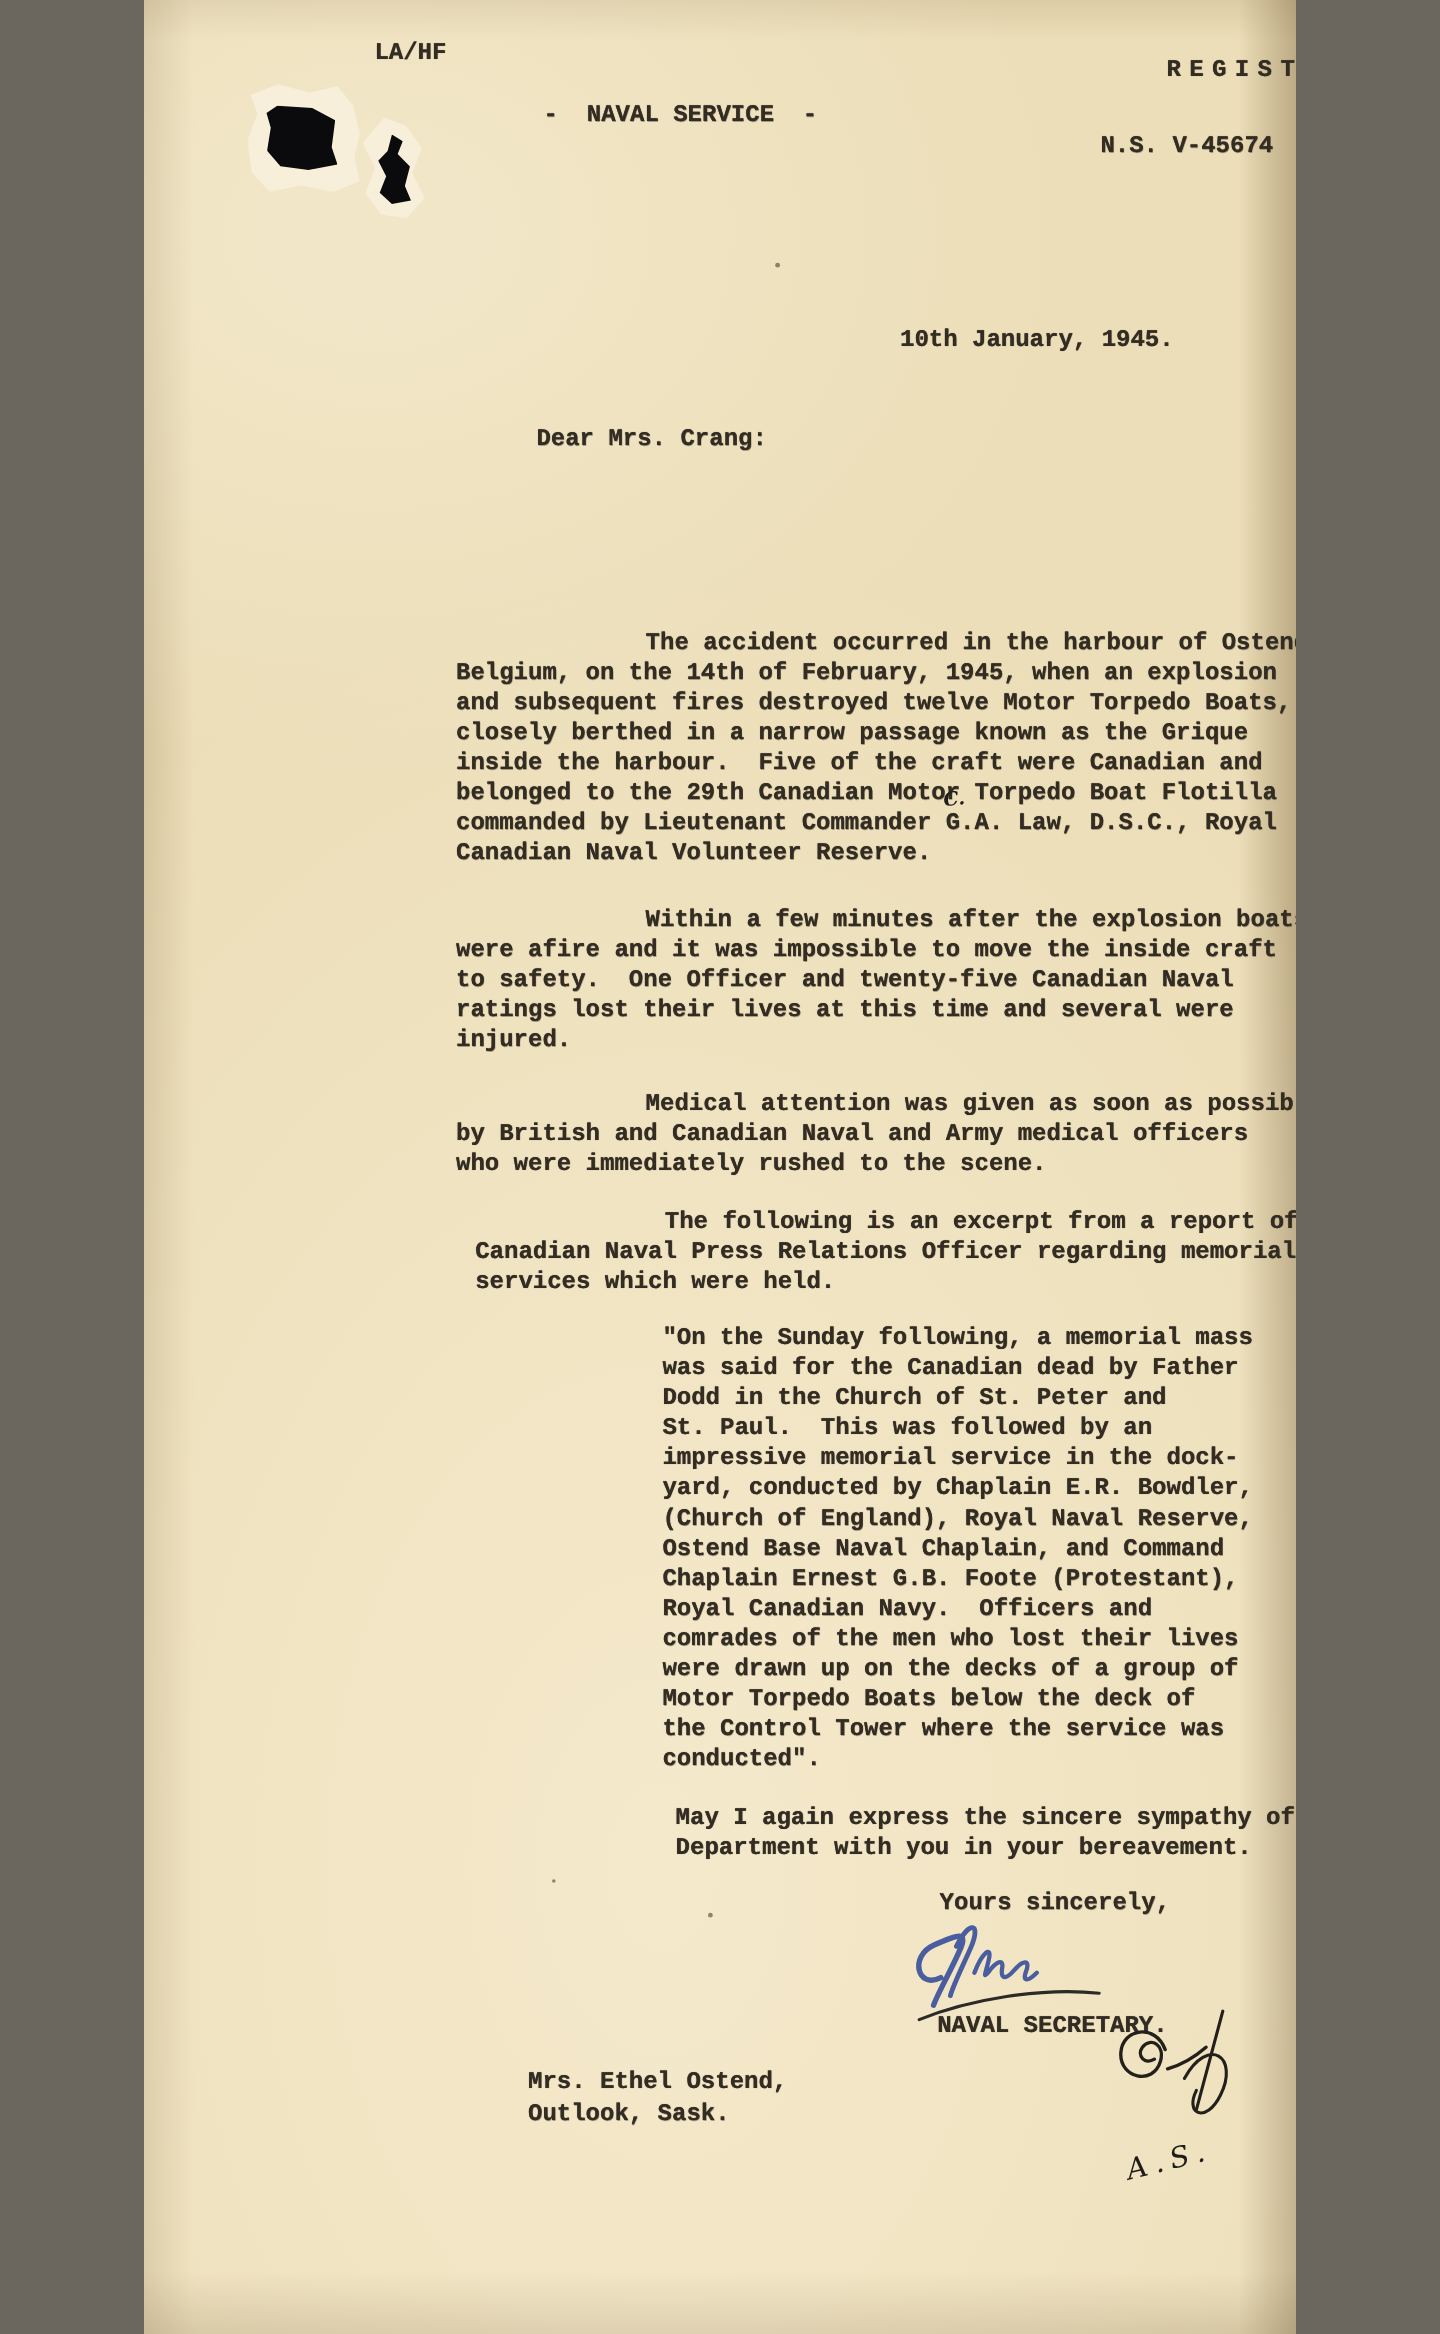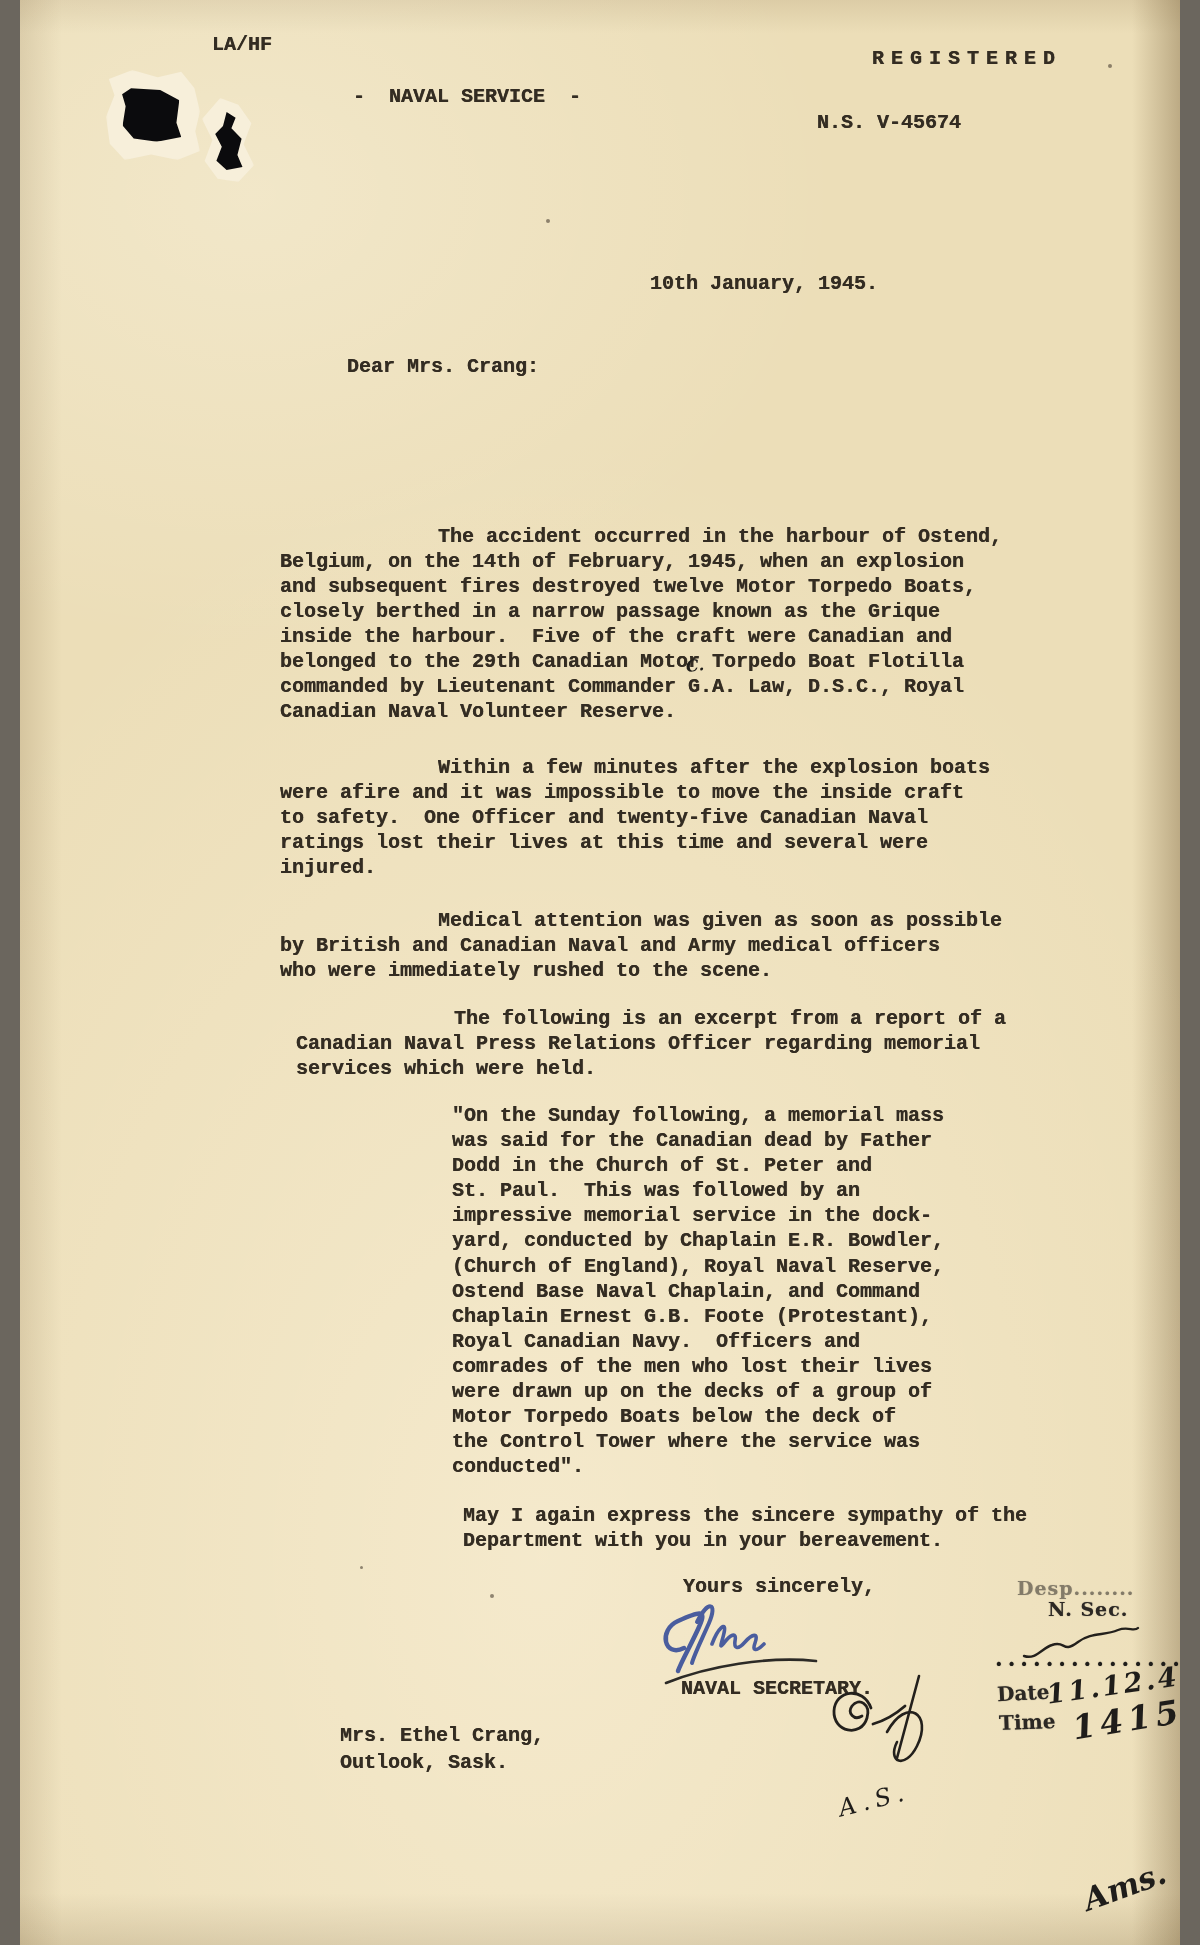--- a/index.html
+++ b/index.html
@@ -1,18 +1,18 @@
 <!DOCTYPE html>
 <html><head>
 <meta charset="utf-8">
 <style>
   html,body{margin:0;padding:0;background:#6b665e;}
   .page{
     position:relative;
-    width:1160px;height:1945px;
+    width:960px;height:1945px;
     margin:0 auto;
     overflow:hidden;
     background:
       radial-gradient(900px 700px at 20% 10%, rgba(255,252,240,0.30), transparent 65%),
       radial-gradient(1000px 1500px at 45% 80%, rgba(255,247,228,0.45), transparent 75%),
       linear-gradient(to right, rgba(124,98,58,0.20) 0px, rgba(124,98,58,0.0) 42px),
       linear-gradient(to left, rgba(110,86,48,0.38) 0px, rgba(110,86,48,0.0) 48px),
       linear-gradient(to bottom, rgba(124,98,58,0.14) 0px, rgba(124,98,58,0.0) 34px),
       linear-gradient(to top, rgba(110,86,48,0.22) 0px, rgba(110,86,48,0.0) 52px),
       #ecdeb8;
@@ -141,21 +141,21 @@
     <path d="M4 32 C 16 36 22 24 32 21 C 46 16 42 30 58 18 C 72 8 84 12 98 6 C 108 2 114 8 118 4" fill="none" stroke="#23201c" stroke-width="2.4" stroke-linecap="round"></path>
   </svg>
   <div class="stamp-text" style="left:975px;top:1645px;font-size:22px;letter-spacing:5px;color:#1f1d1a;">...............</div>
 
   <div class="stamp-text" style="left:977px;top:1681px;font-size:20px;transform:rotate(-3deg);">Date</div>
   <div class="hand" style="left:1026px;top:1668px;font-size:27px;transform:rotate(-8deg);letter-spacing:3px;font-weight:700;">11.12.45</div>
 
   <div class="stamp-text" style="left:979px;top:1710px;font-size:20px;transform:rotate(-2deg);">Time</div>
   <div class="hand" style="left:1052px;top:1700px;font-size:33px;transform:rotate(-9deg);letter-spacing:5px;font-weight:700;">1415</div>
 
-  <div class="tw" style="left:320px;top:1722px;line-height:27px;">Mrs. Ethel Crang,
+  <div class="tw" style="left:320px;top:1722px;line-height:27px;">Mrs. Ethel Ostend,
 Outlook, Sask.</div>
 
   <div class="hand" style="left:1062px;top:1868px;font-size:31px;transform:rotate(-20deg);font-weight:700;">Ams.</div>
 
   <div class="speck" style="left:526px;top:219px;width:4px;height:4px;"></div>
   <div class="speck" style="left:1088px;top:64px;width:4px;height:4px;"></div>
   <div class="speck" style="left:470px;top:1594px;width:4px;height:4px;"></div>
   <div class="speck" style="left:340px;top:1566px;width:3px;height:3px;"></div>
 
 </div>

